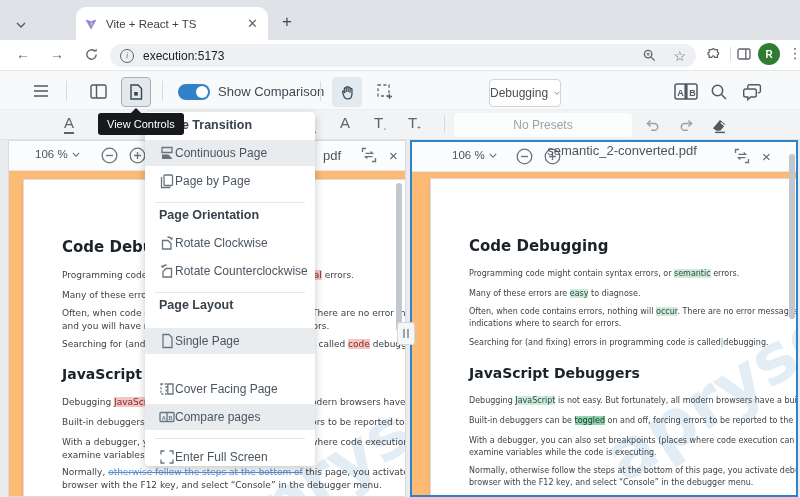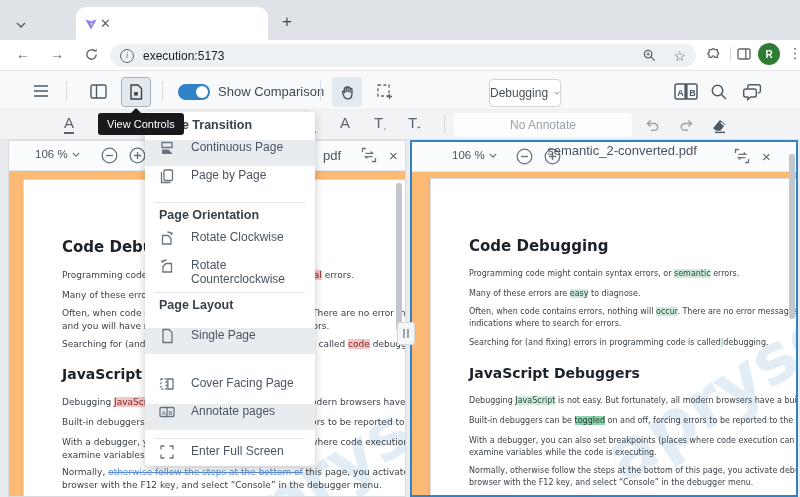--- a/index.html
+++ b/index.html
@@ -52,21 +52,21 @@
   .hl-greendark{background:#8fd4ae;color:#1d3a2a;}
   .hl-strike{color:#5b8fd4;text-decoration:line-through;}
   .hl-sliver{background:#bfe4d0;}
   .watermark{position:absolute;font-size:68px;font-weight:bold;color:rgba(73,143,200,0.16);transform:rotate(-33deg);font-family:"DejaVu Sans",sans-serif;pointer-events:none;}
   .scrollthumb{position:absolute;background:#c1c7cd;border-radius:3px;width:6px;}
   .grip{left:397px;top:322px;width:16px;height:21px;background:#f5f6f8;border:1px solid #d4d8dc;border-radius:3px;display:flex;align-items:center;justify-content:center;gap:2px;z-index:5;}
   .grip i{display:block;width:2px;height:9px;background:#9aa2aa;}
   
   .menu{left:145px;top:112px;width:170px;height:354px;background:#ffffff;border-radius:4px;box-shadow:0 3px 10px rgba(0,0,0,.22);z-index:40;overflow:hidden;}
   .mheader{position:absolute;left:14px;font-size:12.5px;font-weight:bold;color:#39424b;}
-  .mitem{position:absolute;left:0;width:170px;height:26px;display:flex;align-items:flex-start;padding-left:14px;box-sizing:border-box;gap:16px;font-size:12px;color:#4b5560;}
+  .mitem{position:absolute;left:0;width:170px;height:26px;display:flex;align-items:center;padding-left:14px;box-sizing:border-box;gap:0;font-size:12px;color:#4b5560;}
   .mitem.selected{background:#e8ecef;}
   .mdiv{position:absolute;left:10px;width:150px;height:1px;background:#e4e7ea;}
   .micon{width:16px;height:16px;color:#68737d;flex:0 0 16px;}
   
   .tooltip{left:98px;top:113px;height:22px;background:#17191c;border-radius:3px;color:#fff;font-size:11px;display:flex;align-items:center;padding:0 9px;z-index:60;}
   .tooltip .arrow{position:absolute;top:-5px;left:32px;width:0;height:0;border-left:6px solid transparent;border-right:6px solid transparent;border-bottom:6px solid #17191c;}
   svg{display:block;}
 </style>
 </head>
 <body>
@@ -79,20 +79,21 @@
         <path d="M1 1l4 4 4-4" fill="none" stroke="#5f6368" stroke-width="1.5"></path>
       </svg>
   </div>
   <div class="abs tab">
     <span>
       <svg width="14" height="14" viewBox="0 0 14 14">
           <path d="M1.5 2.6L7 12.4 12.5 2.6 7 4.3z" fill="#8a7bff"></path>
           <path d="M7.9 3.4L6 7.6h1.3L6.6 10.3l2.7-4.2H7.9z" fill="#fdc92b"></path>
         </svg>
     </span>
+    <span class="tab-title">Vite + React + TS</span>
     <span class="tab-close">✕</span>
   </div>
   <div class="abs newtab">+</div>
 
   <div class="abs urlbar"></div>
   <div class="abs navic" style="left:16px;">←</div>
   <div class="abs navic" style="left:50px;">→</div>
   <div class="abs" style="left:84px;top:47px;">
     <svg width="15" height="15" viewBox="0 0 16 16">
         <path d="M13 8a5 5 0 1 1-1.6-3.7" fill="none" stroke="#5f6368" stroke-width="1.5"></path>
@@ -191,21 +192,21 @@
 
   <div class="abs toolbar2"></div>
   <div class="abs letter-tool" style="left:64px;top:114px;border-bottom:2px solid #5a646e;padding-bottom:1px;">A</div>
   <div class="abs letter-tool" style="left:302px;top:112px;">A<svg width="14" height="4" viewBox="0 0 14 4">
         <path d="M0 3q1.8-3 3.5 0t3.5 0 3.5 0 3.5 0" fill="none" stroke="#5a646e" stroke-width="1.1"></path>
       </svg></div>
   <div class="abs letter-tool" style="left:340px;top:114px;">A</div>
   <div class="abs letter-tool" style="left:374px;top:114px;">T<span style="font-size:9px;">˯</span></div>
   <div class="abs letter-tool" style="left:408px;top:114px;">T<span style="font-size:10px;">₊</span></div>
   <div class="abs vsep" style="left:444px;top:115px;height:18px;"></div>
-  <div class="abs presets" style="left:454px;top:113px;">No Annotate</div>
+  <div class="abs presets" style="left:454px;top:113px;">No Presets</div>
   <div class="abs tbtn" style="left:640px;top:114px;width:24px;height:22px;">
     <svg width="17" height="15" viewBox="0 0 17 15">
         <path d="M4 5.5h6.3a3.4 3.4 0 0 1 0 6.8H7.2" fill="none" stroke="#9aa3ab" stroke-width="1.5"></path>
         <path d="M6.6 2.5L3.4 5.5l3.2 3" fill="none" stroke="#9aa3ab" stroke-width="1.5"></path>
       </svg>
   </div>
   <div class="abs tbtn" style="left:674px;top:114px;width:24px;height:22px;">
     <svg width="17" height="15" viewBox="0 0 17 15">
         <path d="M13 5.5H6.7a3.4 3.4 0 0 0 0 6.8h3.1" fill="none" stroke="#9aa3ab" stroke-width="1.5"></path>
         <path d="M10.4 2.5l3.2 3-3.2 3" fill="none" stroke="#9aa3ab" stroke-width="1.5"></path>
@@ -375,21 +376,21 @@
         </svg>
         <span>Cover Facing Page</span>
       </div>
       <div class="mitem selected" style="top: 292px;">
         <svg class="micon" width="16" height="16" viewBox="0 0 16 16" stroke="currentColor" stroke-width="1.3">
           <rect x="1" y="3.5" width="14" height="9" rx="1" fill="none"></rect>
           <line x1="8" y1="3.5" x2="8" y2="12.5"></line>
           <text x="2.8" y="10.6" font-size="5.5" font-family="Liberation Sans, sans-serif" fill="currentColor" stroke="none" font-weight="bold">A</text>
           <text x="9.6" y="10.6" font-size="5.5" font-family="Liberation Sans, sans-serif" fill="currentColor" stroke="none" font-weight="bold">B</text>
         </svg>
-        <span>Annotate pages</span>
+        <span>Compare pages</span>
       </div>
       <div class="mdiv" style="top: 326px;"></div>
       <div class="mitem" style="top: 332px;">
         <svg class="micon" width="16" height="16" viewBox="0 0 16 16" stroke="currentColor" stroke-width="1.3">
           <path d="M2 5.5V2h3.5M10.5 2H14v3.5M14 10.5V14h-3.5M5.5 14H2v-3.5" fill="none"></path>
         </svg>
         <span>Enter Full Screen</span>
       </div>
     </div>
 

